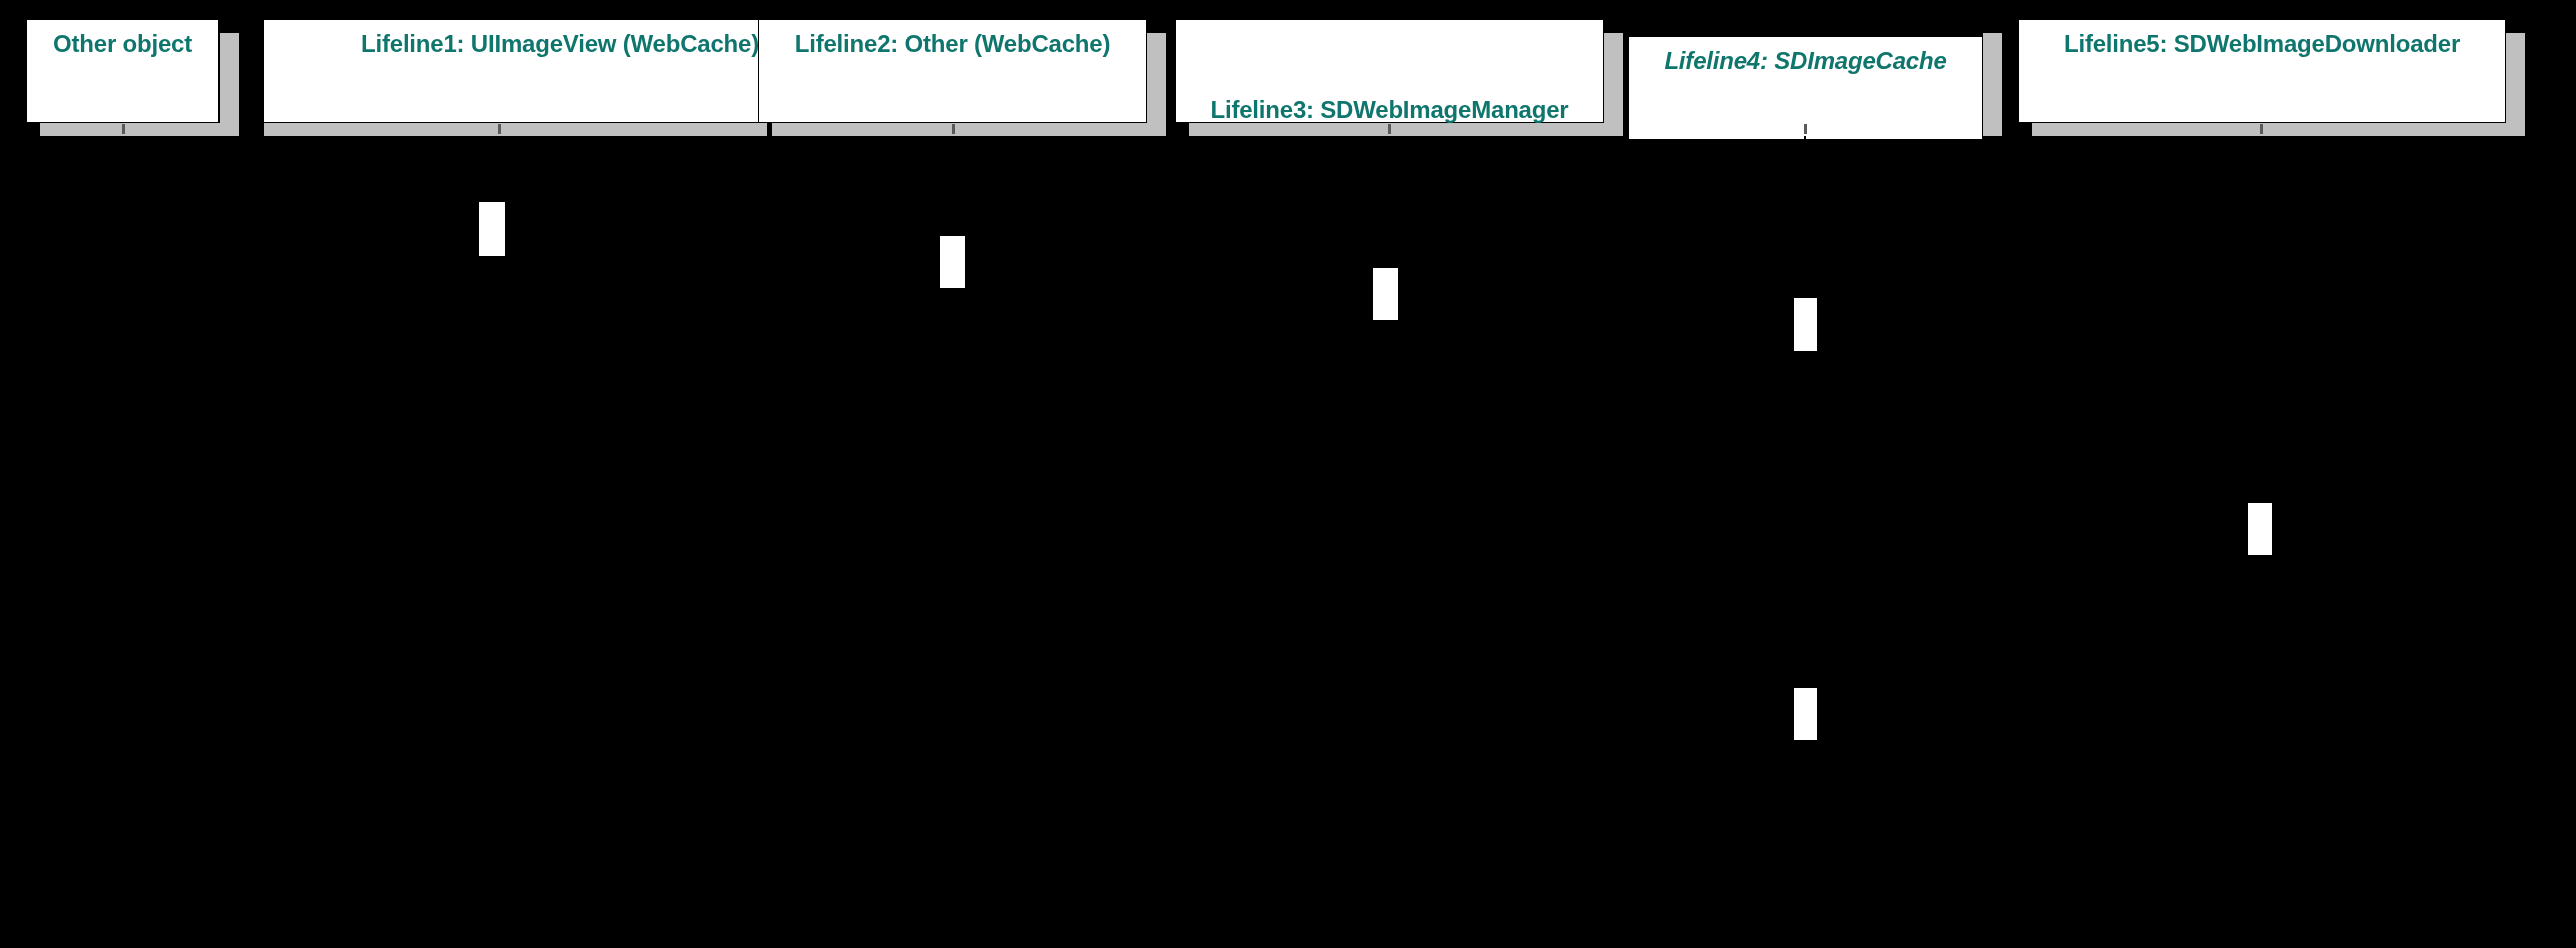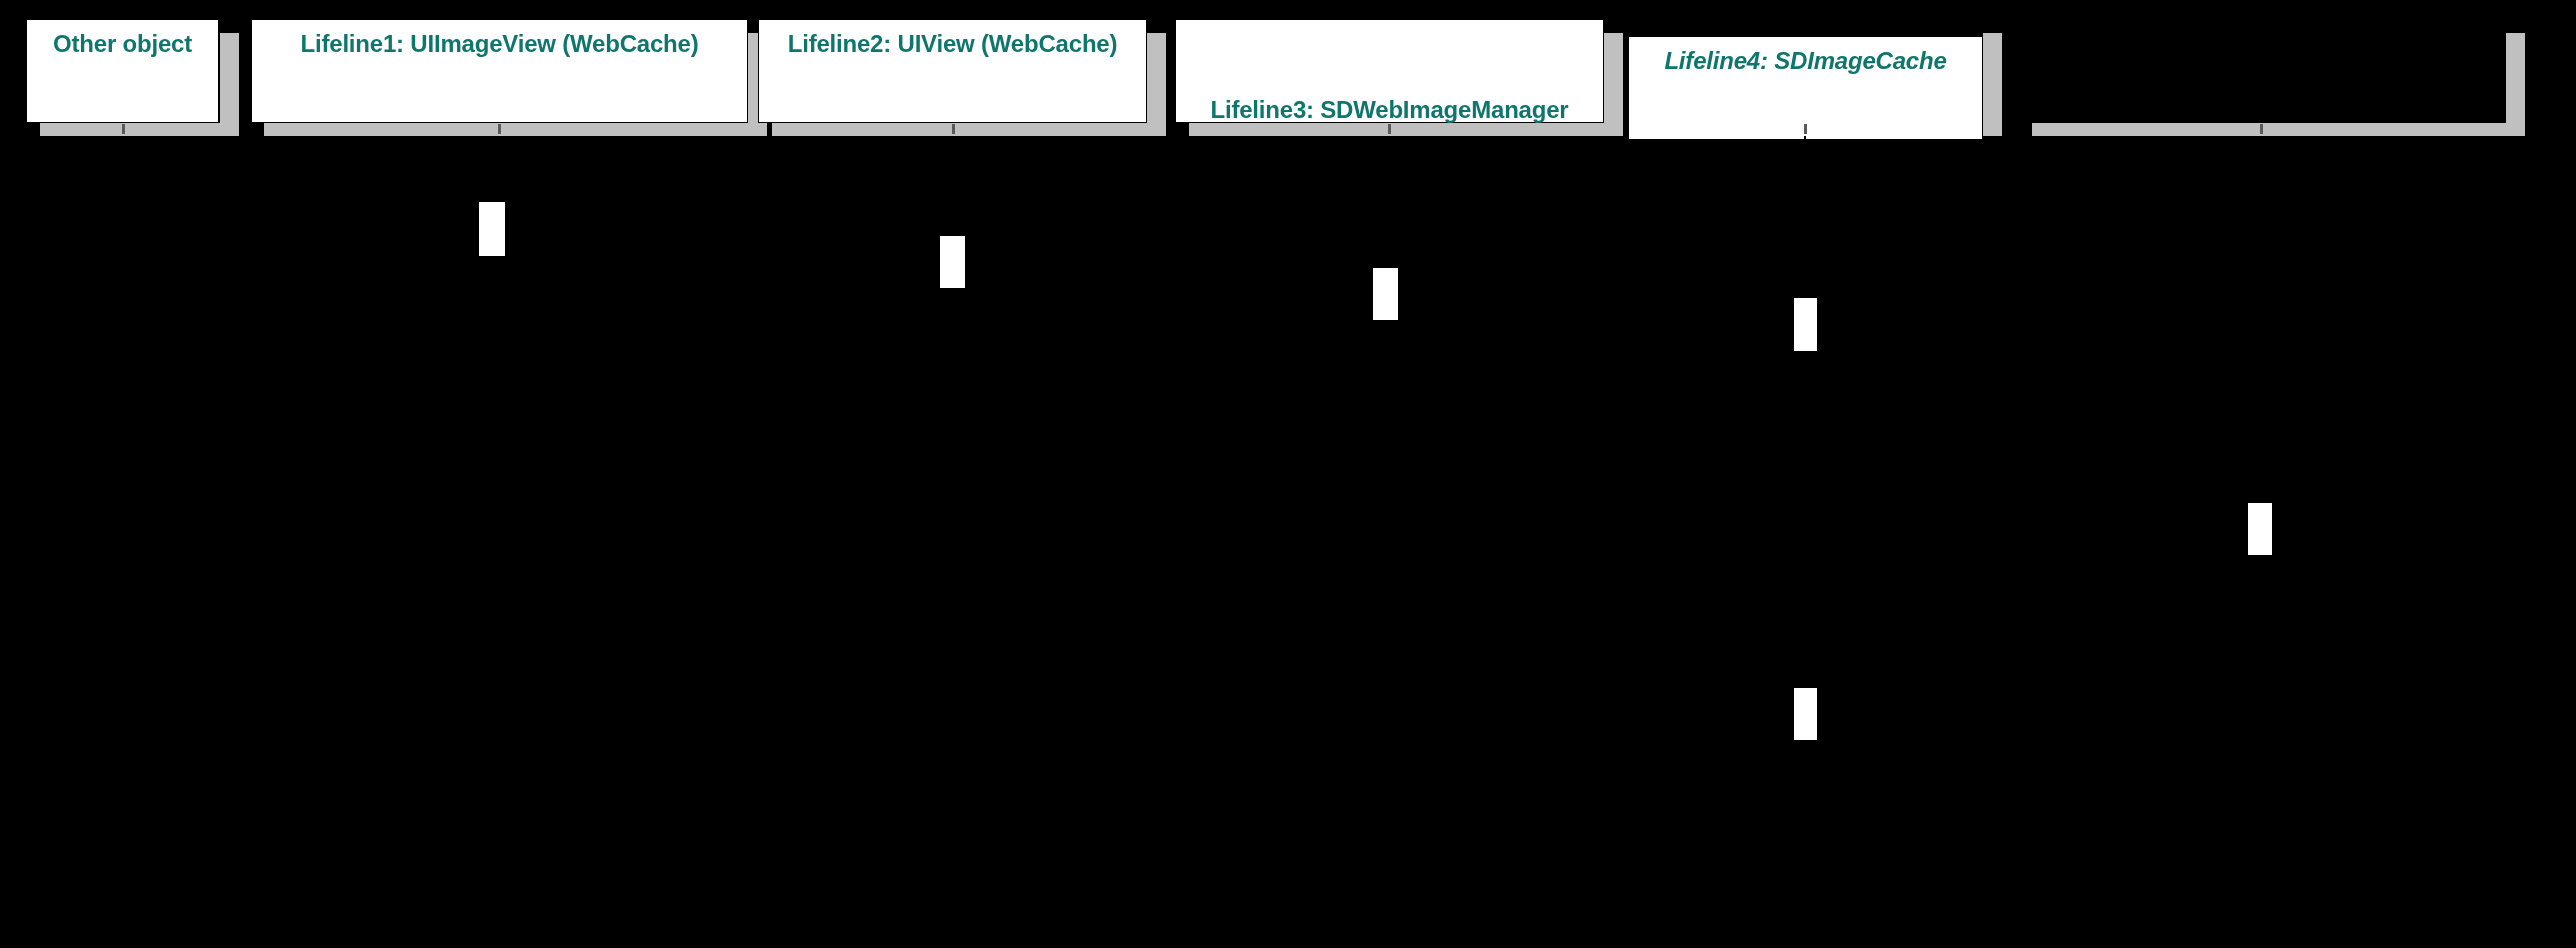--- a/index.html
+++ b/index.html
@@ -79,48 +79,51 @@
 
 <div class="shadow-right" style="left: 220px; top: 33px; width: 19.4px; height: 103px; background: rgb(192, 192, 192);"></div>
     <div class="shadow-bottom" style="left: 40px; top: 123px; width: 199px; height: 12.6px; background: rgb(192, 192, 192);"></div>
     <div class="lifeline-header" style="left: 26px; top: 19.4px; width: 193px; height: 104px; background: rgb(255, 255, 255); border-color: rgb(0, 0, 0);">
       <span class="lifeline-header-label">Other object</span>
     </div>
     <div class="lifeline-stem" style="left: 122px; top: 124px; height: 9.7px; background: rgb(90, 90, 90);"></div>
     <div class="lifeline-line" style="left: 122px; top: 136px; height: 813px;"></div>
     <div class="shadow-right" style="left: 748px; top: 33px; width: 18.5px; height: 103px; background: rgb(192, 192, 192);"></div>
     <div class="shadow-bottom" style="left: 264px; top: 123px; width: 502px; height: 12.6px; background: rgb(192, 192, 192);"></div>
-    <div class="lifeline-header" style="left: 251px; top: 19.4px; width: 497px; height: 104px; background: rgb(255, 255, 255); border-color: rgb(0, 0, 0);">
+    <div class="lifeline-header" style="left: 263px; top: 19.4px; width: 497px; height: 104px; background: rgb(255, 255, 255); border-color: rgb(0, 0, 0); justify-content: flex-end;">
       <span class="lifeline-header-label">Lifeline1: UIImageView (WebCache)</span>
     </div>
     <div class="lifeline-stem" style="left: 498px; top: 124px; height: 9.7px; background: rgb(90, 90, 90);"></div>
     <div class="lifeline-line" style="left: 498px; top: 136px; height: 813px;"></div>
     <div class="shadow-right" style="left: 1147px; top: 33px; width: 18.5px; height: 103px; background: rgb(192, 192, 192);"></div>
     <div class="shadow-bottom" style="left: 772px; top: 123px; width: 394px; height: 12.6px; background: rgb(192, 192, 192);"></div>
     <div class="lifeline-header" style="left: 758px; top: 19.4px; width: 389px; height: 104px; background: rgb(255, 255, 255); border-color: rgb(0, 0, 0);">
-      <span class="lifeline-header-label">Lifeline2: UIView (WebCache)</span>
+      <span class="lifeline-header-label">Lifeline2: Other (WebCache)</span>
     </div>
     <div class="lifeline-stem" style="left: 952px; top: 124px; height: 9.7px; background: rgb(90, 90, 90);"></div>
     <div class="lifeline-line" style="left: 952px; top: 136px; height: 813px;"></div>
     <div class="shadow-right" style="left: 1604px; top: 33px; width: 18.5px; height: 103px; background: rgb(192, 192, 192);"></div>
     <div class="shadow-bottom" style="left: 1189px; top: 123px; width: 434px; height: 12.6px; background: rgb(192, 192, 192);"></div>
     <div class="lifeline-header" style="left: 1175px; top: 19.4px; width: 429px; height: 104px; background: rgb(255, 255, 255); border-color: rgb(0, 0, 0); align-items: flex-end;">
       <span class="lifeline-header-label">Lifeline3: SDWebImageManager</span>
     </div>
     <div class="lifeline-stem" style="left: 1388px; top: 124px; height: 9.7px; background: rgb(90, 90, 90);"></div>
     <div class="lifeline-line" style="left: 1388px; top: 136px; height: 813px;"></div>
     <div class="shadow-right" style="left: 1983px; top: 33px; width: 18.5px; height: 103px; background: rgb(192, 192, 192);"></div>
     <div class="shadow-bottom" style="left: 1642px; top: 123px; width: 360px; height: 12.6px; background: rgb(192, 192, 192);"></div>
     <div class="lifeline-header" style="left: 1628px; top: 36px; width: 355px; height: 104px; background: rgb(255, 255, 255); border-color: rgb(0, 0, 0); font-style: italic;">
       <span class="lifeline-header-label">Lifeline4: SDImageCache</span>
     </div>
     <div class="lifeline-stem" style="left: 1804px; top: 124px; height: 9.7px; background: rgb(90, 90, 90);"></div>
     <div class="lifeline-line" style="left: 1804px; top: 136px; height: 813px;"></div>
     <div class="shadow-right" style="left: 2506px; top: 33px; width: 18.5px; height: 103px; background: rgb(192, 192, 192);"></div>
     <div class="shadow-bottom" style="left: 2032px; top: 123px; width: 493px; height: 12.6px; background: rgb(192, 192, 192);"></div>
+    <div class="lifeline-header" style="left: 2018px; top: 19.4px; width: 488px; height: 104px; background: rgb(255, 255, 255); border-color: rgb(0, 0, 0);">
+      <span class="lifeline-header-label">Lifeline5: SDWebImageDownloader</span>
+    </div>
     <div class="lifeline-stem" style="left: 2260px; top: 124px; height: 9.7px; background: rgb(90, 90, 90);"></div>
     <div class="lifeline-line" style="left: 2260px; top: 136px; height: 813px;"></div>
     <div class="activation-bar" style="left: 479px; top: 202px; width: 26px; height: 54px; background: rgb(255, 255, 255);"></div>
     <div class="activation-bar" style="left: 940px; top: 236px; width: 25px; height: 52px; background: rgb(255, 255, 255);"></div>
     <div class="activation-bar" style="left: 1373px; top: 268px; width: 25px; height: 52px; background: rgb(255, 255, 255);"></div>
     <div class="activation-bar" style="left: 1794px; top: 298px; width: 23px; height: 53px; background: rgb(255, 255, 255);"></div>
     <div class="activation-bar" style="left: 2248px; top: 503px; width: 24px; height: 52px; background: rgb(255, 255, 255);"></div>
     <div class="activation-bar" style="left: 1794px; top: 688px; width: 23px; height: 52px; background: rgb(255, 255, 255);"></div>
   </div>
 

